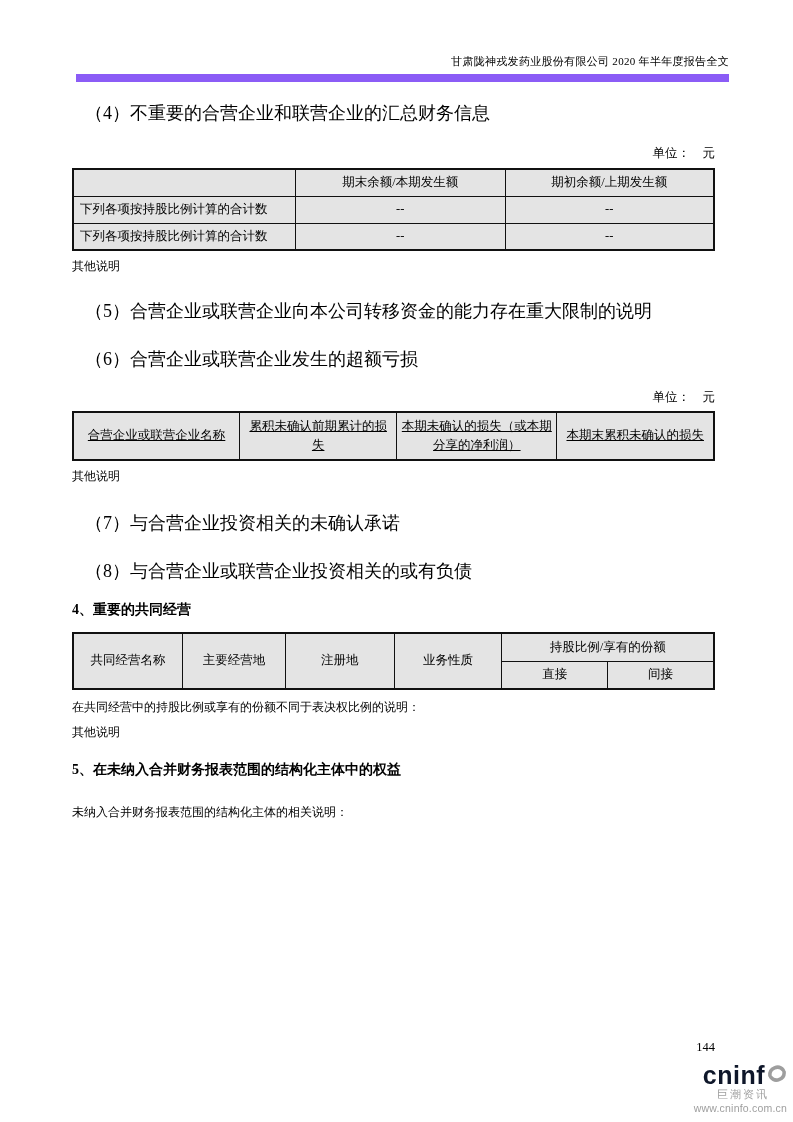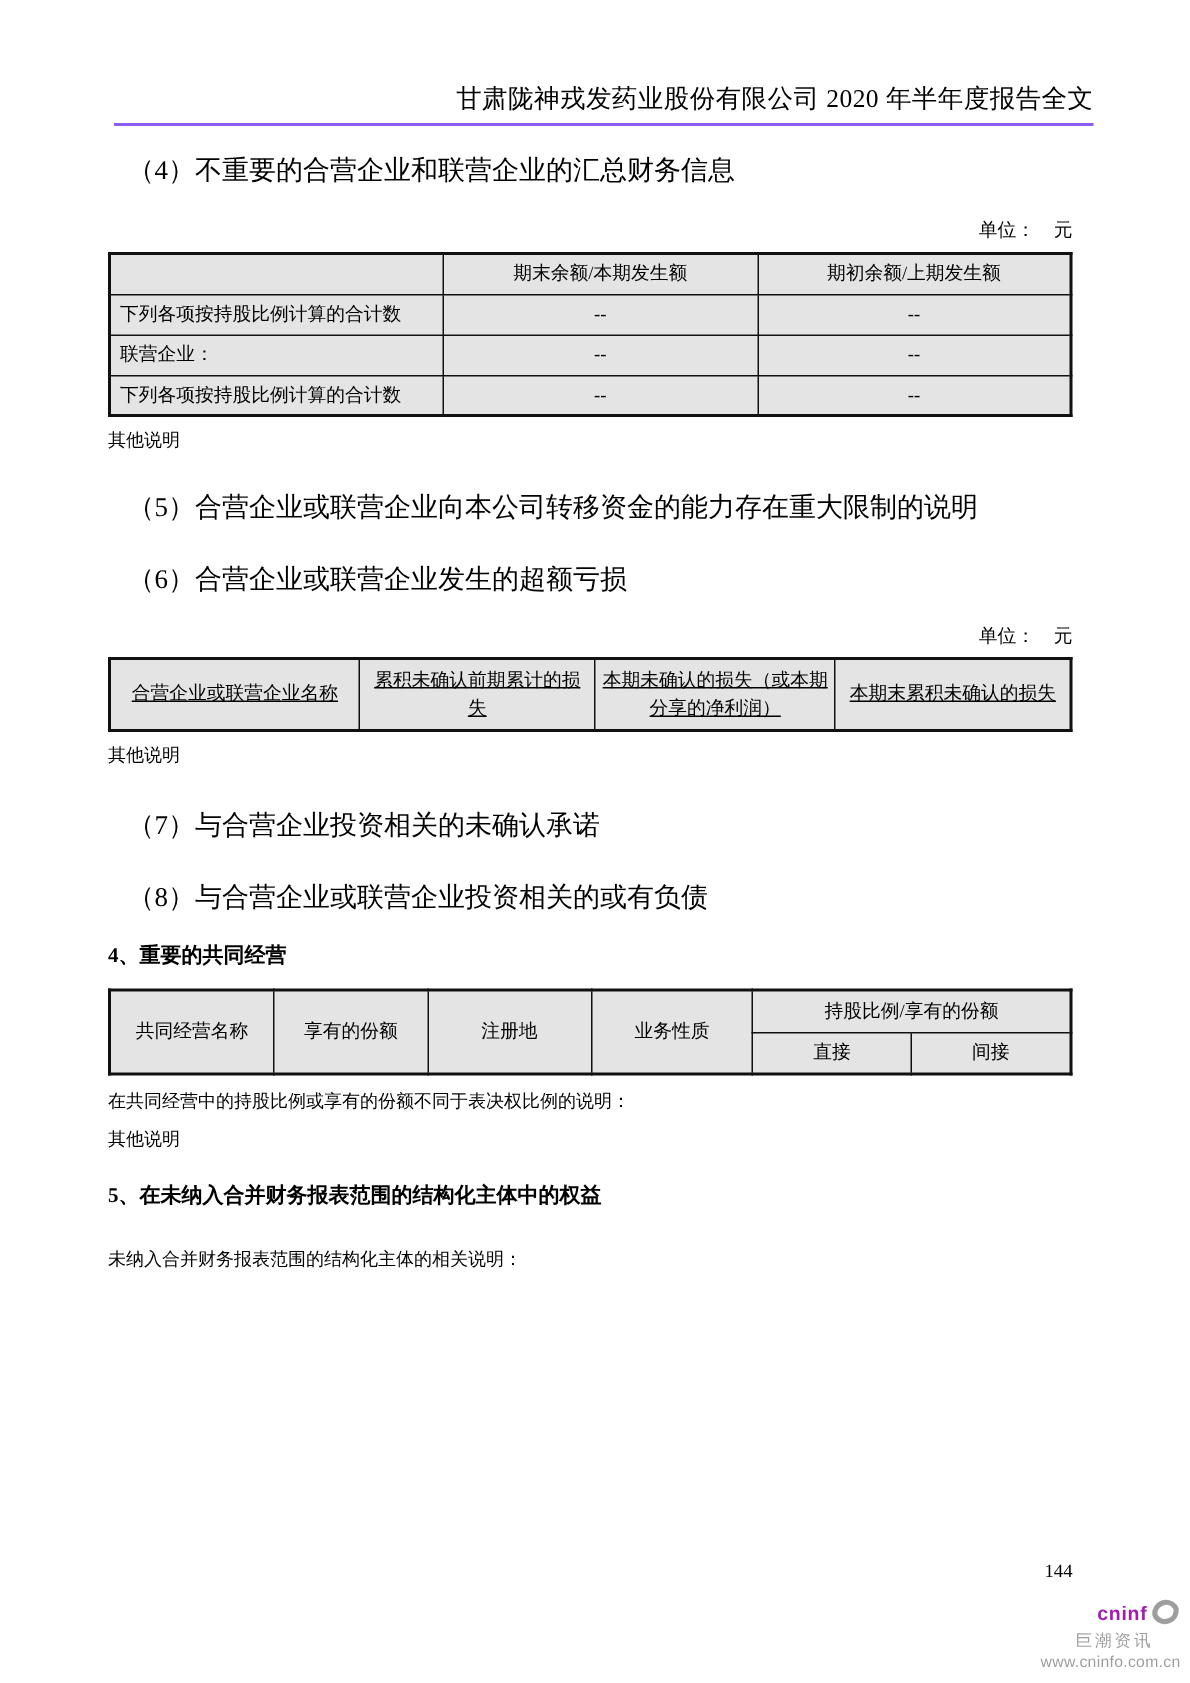--- a/index.html
+++ b/index.html
@@ -11,23 +11,23 @@
     width:793px; height:1122px;
     background:#ffffff;
     overflow:hidden;
     margin:0 auto;
   }
 
   
   .doc-header {
     position:absolute; top:54px; left:76px; right:64px;
     text-align:right;
-    font-size:17px;
+    font-size:11px;
     padding-bottom:5px;
-    border-bottom:2px solid #8b5cf6;
+    border-bottom:8px solid #8b5cf6;
     letter-spacing:0.3px;
   }
 
   
   .content { position:absolute; top:79px; left:72px; right:78px; }
 
   .h-sub {
     font-weight:normal; font-size:18px;
     padding-left:13px;
   }
@@ -87,21 +87,21 @@
   .cninf-logo {
     position:absolute; right:6px; bottom:8px;
     width:110px;
     color:#9e9e9e;
     text-align:right;
     font-family:"Liberation Sans","DejaVu Sans",sans-serif;
     line-height:1.05;
   }
   .logo-row { display:flex; align-items:center; justify-content:flex-end; gap:2px; }
   .logo-word {
-    font-size:13px; font-weight:bold; letter-spacing:0.5px; color:#a21caf;margin-left:32px;
+    font-size:25px; font-weight:bold; letter-spacing:0.5px; color:#0f172a;margin-left:32px;
   }
   .logo-jc { font-size:11px; letter-spacing:2px; padding-right:18px; margin-top:1px; }
   .logo-url { font-size:10.5px; letter-spacing:0.2px; margin-top:2px; }
 </style>
 </head>
 <body>
 
 <div class="page">
 
   <div class="doc-header">
@@ -121,25 +121,20 @@
           <col style="width:32.6%">
         </colgroup>
       <tbody>
           <tr>
         <th></th>
         <th>期末余额/本期发生额</th>
         <th>期初余额/上期发生额</th>
       </tr>
       <tr>
         <td class="left">下列各项按持股比例计算的合计数</td>
-        <td>--</td>
-        <td>--</td>
-      </tr>
-      <tr>
-        <td class="left">联营企业：</td>
         <td>--</td>
         <td>--</td>
       </tr>
       <tr>
         <td class="left">下列各项按持股比例计算的合计数</td>
         <td>--</td>
         <td>--</td>
       </tr>
     </tbody>
       </table>
@@ -182,21 +177,21 @@
           <col style="width:17.1%">
           <col style="width:16%">
           <col style="width:17%">
           <col style="width:16.8%">
           <col style="width:16.5%">
           <col style="width:16.6%">
         </colgroup>
       <tbody>
           <tr>
         <th rowspan="2">共同经营名称</th>
-        <th rowspan="2">享有的份额</th>
+        <th rowspan="2">主要经营地</th>
         <th rowspan="2">注册地</th>
         <th rowspan="2">业务性质</th>
         <th colspan="2">持股比例/享有的份额</th>
       </tr>
       <tr>
         <th>直接</th>
         <th>间接</th>
       </tr>
     </tbody>
       </table>

